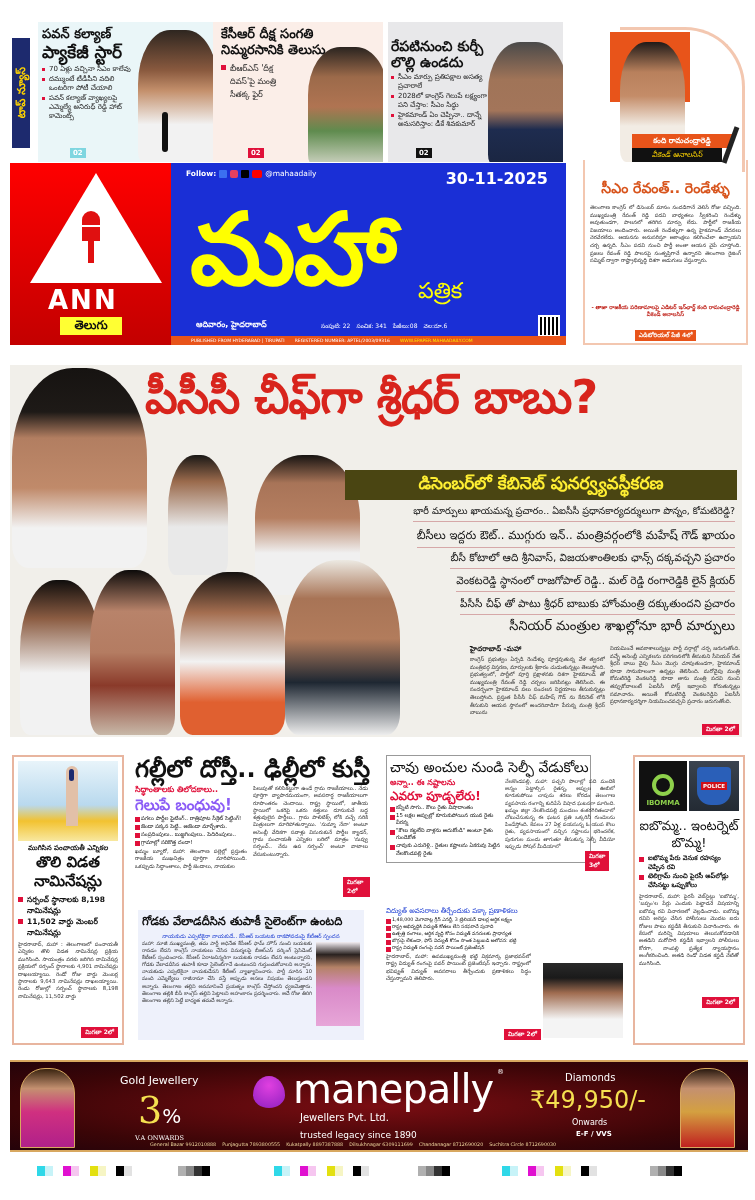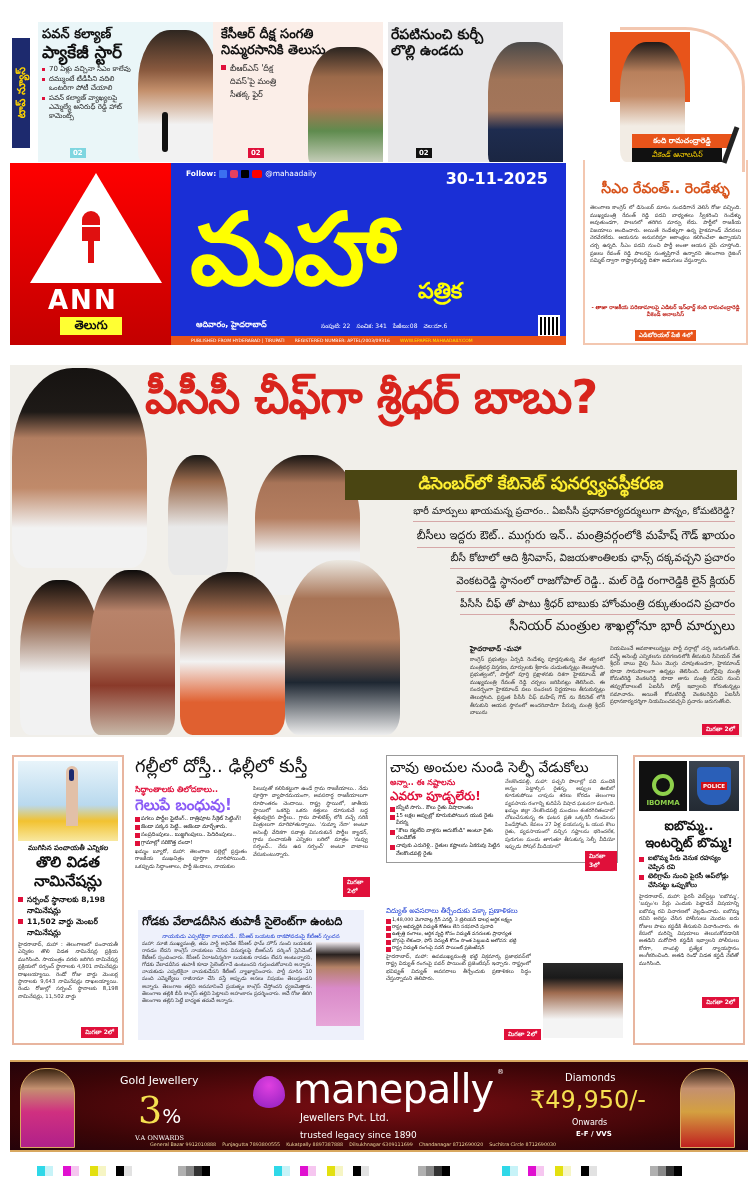--- a/index.html
+++ b/index.html
@@ -13,21 +13,21 @@
   .teaser li { font-size: 7px; line-height: 9px; padding-left: 7px; position: relative; color: #222; margin-bottom: 1px; }
   .teaser li::before { content: ""; position: absolute; left: 0; top: 3px; width: 3px; height: 3px; background: #e0103a; }
   .pageno { position: absolute; bottom: 4px; font-size: 7px; font-weight: bold; color: #fff; padding: 1px 3px; }
   .photo { position: absolute; border-radius: 40% 40% 10% 10%; }
   
   .mast-red { position: absolute; left: 10px; top: 163px; width: 161px; height: 182px; background: linear-gradient(#ff0000, #c30000); }
   .mast-blue { position: absolute; left: 171px; top: 163px; width: 395px; height: 182px; background: #1a2fd6; }
   .mast-strip { position: absolute; left: 171px; top: 336px; width: 395px; height: 9px; background: #e8541a; font-size: 4.5px; color: #fff; display: flex; gap: 10px; align-items: center; padding-left: 20px; white-space: nowrap; overflow: hidden; }
   .mast-strip .url { color: #ffe400; }
   .maha { position: absolute; left: 190px; top: 195px; font-size: 100px; font-weight: bold; color: #ffff00; line-height: 110px; letter-spacing: -2px; }
-  .patrika { position: absolute; left: 418px; top: 278px; font-size: 22px; font-weight: bold; color: #ffff00; }
+  .patrika { position: absolute; left: 418px; top: 278px; font-size: 22px; font-weight: normal; color: #ffff00; }
   
   .lead-bg { position: absolute; left: 10px; top: 365px; width: 732px; height: 372px; background: #f1efea; }
   .headline { position: absolute; left: 145px; top: 370px; font-size: 46px; font-weight: bold; color: #d8241c; letter-spacing: -1px; }
   .subband { position: absolute; left: 345px; top: 470px; width: 392px; height: 30px; background: #4a4512; color: #ffef33; font-size: 17px; font-weight: bold; display: flex; align-items: center; justify-content: center; }
   .deck { position: absolute; right: 20px; font-size: 12px; text-align: right; color: #111; border-bottom: 1px solid #d6a8a8; padding-bottom: 2px; white-space: nowrap; }
   .body-text { font-size: 6.5px; line-height: 9px; color: #333; text-align: justify; }
   .cont { display: inline-block; background: #e0103a; color: #fff; font-size: 6px; padding: 1px 4px; font-weight: bold; }
   .box { position: absolute; border: 2px solid #e8b59f; background: #fff; }
   .bul { list-style: none; }
   .bul li { position: relative; padding-left: 9px; font-size: 8px; line-height: 11px; }
@@ -64,23 +64,28 @@
     <h3>నిమ్మరసానికి తెలుసు</h3>
     <ul class="bul" style="margin-top:4px;width:60px;">
       <li style="font-size:8px;line-height:13px;">బీఆర్ఎస్ 'దీక్ష దివస్'పై మంత్రి సీతక్క ఫైర్</li>
     </ul>
   </div>
   <div class="photo" style="left:95px;top:25px;width:80px;height:120px;background:linear-gradient(#2a2420 0%, #9c6a4a 25%, #b07452 50%, #5f8b4e 70%, #d4d7c8 100%);"></div>
   <span class="pageno" style="left:35px;background:#e0103a;">02</span>
 </div>
 
 <div class="teaser" style="left:388px;width:175px;background:#e8e8ea;">
-  <div style="padding:4px 0 0 3px;width:100px;position:relative;z-index:2;">
+  <div style="padding:16px 0 0 3px;width:100px;position:relative;z-index:2;">
     <h3 style="font-size:14px;">రేపటినుంచి కుర్చీ</h3>
     <h3 style="font-size:14px;">లొల్లి ఉండదు</h3>
+    <ul>
+      <li>సీఎం మార్పు ప్రతిపక్షాల అసత్య ప్రచారాలే</li>
+      <li>2028లో కాంగ్రెస్ గెలుపే లక్ష్యంగా పని చేస్తాం: సీఎం సిద్ధు</li>
+      <li>హైకమాండ్ ఏం చెప్పినా.. దాన్నే అనుసరిస్తాం: డీకే శివకుమార్</li>
+    </ul>
   </div>
   <div class="photo" style="left:100px;top:20px;width:80px;height:125px;background:linear-gradient(#4a4a4a 0%, #a07458 30%, #a3755a 55%, #1e2c4f 70%, #1a2540 100%);"></div>
   <span class="pageno" style="left:28px;background:#111;">02</span>
 </div>
 
 <div class="abs" style="left:580px;top:22px;width:170px;height:150px;">
   <div class="abs" style="left:40px;top:5px;width:125px;height:145px;border-top:3px solid #f3c7b0;border-right:3px solid #f3c7b0;border-radius:0 60px 0 0;"></div>
   <div class="abs" style="left:30px;top:10px;width:80px;height:70px;background:#e8541a;"></div>
   <div class="photo" style="left:40px;top:20px;width:65px;height:120px;background:linear-gradient(#1f1a18 0%, #b8805c 25%, #c48c68 45%, #f2ece4 70%);"></div>
   <div class="abs" style="left:52px;top:112px;width:100px;height:14px;background:#e8541a;color:#fff;font-size:7.5px;font-weight:bold;display:flex;align-items:center;justify-content:center;">కంది రామచంద్రారెడ్డి</div>
@@ -166,37 +171,37 @@
   <div style="font-size:15px;font-weight:bold;text-align:center;line-height:19px;">తొలి విడత నామినేషన్లు</div>
   <ul class="bul" style="margin-top:3px;">
     <li style="font-weight:bold;font-size:7.5px;">సర్పంచ్ స్థానాలకు 8,198 నామినేషన్లు</li>
     <li style="font-weight:bold;font-size:7.5px;">11,502 వార్డు మెంబర్ నామినేషన్లు</li>
   </ul>
   <div class="body-text" style="margin-top:3px;font-size:5.3px;line-height:7.4px;height:78px;overflow:hidden;">హైదరాబాద్, మహా : తెలంగాణలో పంచాయతీ ఎన్నికల తొలి విడత నామినేషన్ల ప్రక్రియ ముగిసింది. సాయంత్రం వరకు జరిగిన నామినేషన్ల ప్రక్రియలో సర్పంచ్ స్థానాలకు 4,901 నామినేషన్లు దాఖలయ్యాయి. రెండో రోజు వార్డు మెంబర్ల స్థానాలకు 9,643 నామినేషన్లు దాఖలయ్యాయి. రెండు రోజుల్లో సర్పంచ్ స్థానాలకు 8,198 నామినేషన్లు, 11,502 వార్డు</div>
   <div style="text-align:right;"><span class="cont">మిగతా 2లో</span></div>
 </div>
 
 <div class="abs" style="left:135px;top:755px;width:235px;height:130px;">
-  <div style="font-size:18px;font-weight:normal;white-space:nowrap;">గల్లీలో దోస్తీ.. ఢిల్లీలో కుస్తీ</div>
+  <div style="font-size:24px;font-weight:bold;white-space:nowrap;text-align:right;">గల్లీలో దోస్తీ.. ఢిల్లీలో కుస్తీ</div>
   <div class="abs" style="left:0;top:30px;width:112px;">
     <div style="font-size:8px;color:#e0103a;font-weight:bold;">సిద్ధాంతాలకు తిలోదకాలు..</div>
     <div style="font-size:15px;color:#8b5cf6;font-weight:bold;line-height:18px;">గెలుపే బంధువు!</div>
     <ul class="bul">
       <li style="font-size:5.5px;line-height:8px;padding-left:6px;">పగలు పార్టీల ఫైటింగ్.. రాత్రిపూట సీక్రెట్ సెట్టింగ్!</li>
       <li style="font-size:5.5px;line-height:8px;padding-left:6px;">జెండా పక్కన పెట్టి.. అజెండా మార్చేశారు.</li>
       <li style="font-size:5.5px;line-height:8px;padding-left:6px;">సంప్రదింపులు.. బుజ్జగింపులు.. పెదిరింపులు..</li>
       <li style="font-size:5.5px;line-height:8px;padding-left:6px;">గ్రామాల్లో సరికొత్త దందా!</li>
     </ul>
     <div class="body-text" style="font-size:5.3px;line-height:7.3px;height:24px;overflow:hidden;margin-top:2px;">ఖమ్మం బ్యూరో, మహా: తెలంగాణ పల్లెల్లో ప్రస్తుతం రాజకీయ ముఖచిత్రం పూర్తిగా మారిపోయింది. ఒకప్పుడు సిద్ధాంతాలు, పార్టీ జెండాలు, నాయకుల</div>
   </div>
   <div class="abs body-text" style="left:118px;top:30px;width:115px;height:88px;overflow:hidden;font-size:5.3px;line-height:7.3px;">పిలుపుతో కలిసికట్టుగా ఉండే గ్రామ రాజకీయాలు.. నేడు పూర్తిగా వ్యాపారమయంగా, అవసరార్థ రాజకీయాలుగా రూపాంతరం చెందాయి. రాష్ట్ర స్థాయిలో, జాతీయ స్థాయిలో ఒకరిపై ఒకరు కత్తులు దూసుకునే బద్ధ శత్రువులైన పార్టీలు.. గ్రామ పాలిటిక్స్ లోకి వచ్చే సరికి మిత్రులుగా మారిపోతున్నాయి. 'సుమ్మా నేనా' అంటూ అసెంబ్లీ వేదికగా సవాళ్లు విసురుకునే పార్టీల క్యాడర్, గ్రామ పంచాయతీ ఎన్నికల బరిలో మాత్రం 'నువ్వు సర్పంచ్.. నేను ఉప సర్పంచ్' అంటూ వాటాలు వేసుకుంటున్నారు.</div>
   <span class="cont abs" style="left:208px;top:122px;">మిగతా 2లో</span>
 </div>
 
-<div class="abs" style="left:386px;top:755px;width:232px;height:108px;border:1px solid #999;padding:3px;">
+<div class="abs" style="left:386px;top:755px;width:205px;height:108px;border:1px solid #999;padding:3px;">
   <div style="font-size:14px;white-space:nowrap;">చావు అంచుల నుండి సెల్ఫీ వేడుకోలు</div>
   <div class="abs" style="left:3px;top:22px;width:110px;">
     <div style="font-size:8px;color:#e0103a;font-weight:bold;">అన్నా.. ఈ నష్టాలను</div>
     <div style="font-size:12px;color:#e0103a;font-weight:bold;line-height:15px;">ఎవరూ పూడ్చలేరు!</div>
     <ul class="bul">
       <li style="font-size:5.4px;line-height:7.6px;padding-left:6px;">కన్నీటి సాగు.. కౌలు రైతు విషాదాంతం</li>
       <li style="font-size:5.4px;line-height:7.6px;padding-left:6px;">15 లక్షల అప్పుల్లో కూరుకుపోయిన యువ రైతు వీరన్న</li>
       <li style="font-size:5.4px;line-height:7.6px;padding-left:6px;">"కౌలు కట్టలేని వాళ్లను ఆదుకోండి" అంటూ రైతు గుండెకోత</li>
       <li style="font-size:5.4px;line-height:7.6px;padding-left:6px;">చావుకు ఎదురెళ్లి.. రైతుల కష్టాలను ఏకరువు పెట్టిన నేలకొండపల్లి రైతు</li>
     </ul>
@@ -210,21 +215,21 @@
     <div style="width:48px;height:50px;background:#111;color:#8ed14b;font-size:7px;font-weight:bold;display:flex;flex-direction:column;align-items:center;justify-content:flex-end;padding-bottom:4px;">
       <div style="width:22px;height:22px;border-radius:50%;border:4px solid #8ed14b;margin-bottom:3px;"></div>
       <span>IBOMMA</span>
     </div>
     <div style="width:50px;height:50px;background:linear-gradient(#3a4350,#232a33);display:flex;align-items:center;justify-content:center;">
       <div style="width:34px;height:38px;background:#2a5fb8;border-radius:4px 4px 14px 14px;display:flex;align-items:center;justify-content:center;">
         <span style="background:#d0101a;color:#fff;font-size:5.5px;font-weight:bold;padding:1px 2px;">POLICE</span>
       </div>
     </div>
   </div>
-  <div style="font-size:13px;font-weight:bold;text-align:center;line-height:17px;margin-top:6px;">ఐబొమ్మ.. ఇంటర్నెట్ బొమ్మ!</div>
+  <div style="font-size:13px;font-weight:normal;text-align:center;line-height:17px;margin-top:6px;">ఐబొమ్మ.. ఇంటర్నెట్ బొమ్మ!</div>
   <ul class="bul" style="margin-top:3px;">
     <li style="font-size:6.5px;line-height:9px;font-weight:bold;">ఐబొమ్మ పేరు వెనుక రహస్యం చెప్పిన రవి</li>
     <li style="font-size:6.5px;line-height:9px;font-weight:bold;">టెలిగ్రామ్ నుంచి పైరసీ అప్‌లోడ్లు చేసినట్టు ఒప్పుకోలు</li>
   </ul>
   <div class="body-text" style="margin-top:3px;font-size:5.3px;line-height:7.4px;height:96px;overflow:hidden;">హైదరాబాద్, మహా: పైరసీ వెబ్‌సైట్లు 'ఐబొమ్మ', 'బప్పం'ల పేర్లు ఎందుకు పెట్టాడనే విషయాన్ని ఐబొమ్మ రవి విచారణలో వెల్లడించాడు. ఐబొమ్మ రవిని అరెస్టు చేసిన పోలీసులు మొదట ఐదు రోజుల పాటు కస్టడీకి తీసుకుని విచారించారు. ఈ కేసులో మరిన్ని విషయాలు తెలుసుకోవడానికి అతడిని మరోసారి కస్టడీకి ఇవ్వాలని పోలీసులు కోరగా, నాంపల్లి ప్రత్యేక న్యాయస్థానం అంగీకరించింది. అతడి రెండో విడత కస్టడీ నేటితో ముగిసింది.</div>
   <div style="text-align:right;"><span class="cont">మిగతా 2లో</span></div>
 </div>
 
 <div class="abs" style="left:138px;top:910px;width:226px;height:130px;background:#eef1fb;padding:4px;">
   <div style="font-size:11.5px;font-weight:bold;white-space:nowrap;">గోడకు వేలాడదీసిన తుపాకీ సైలెంట్‌గా ఉంటది</div>

